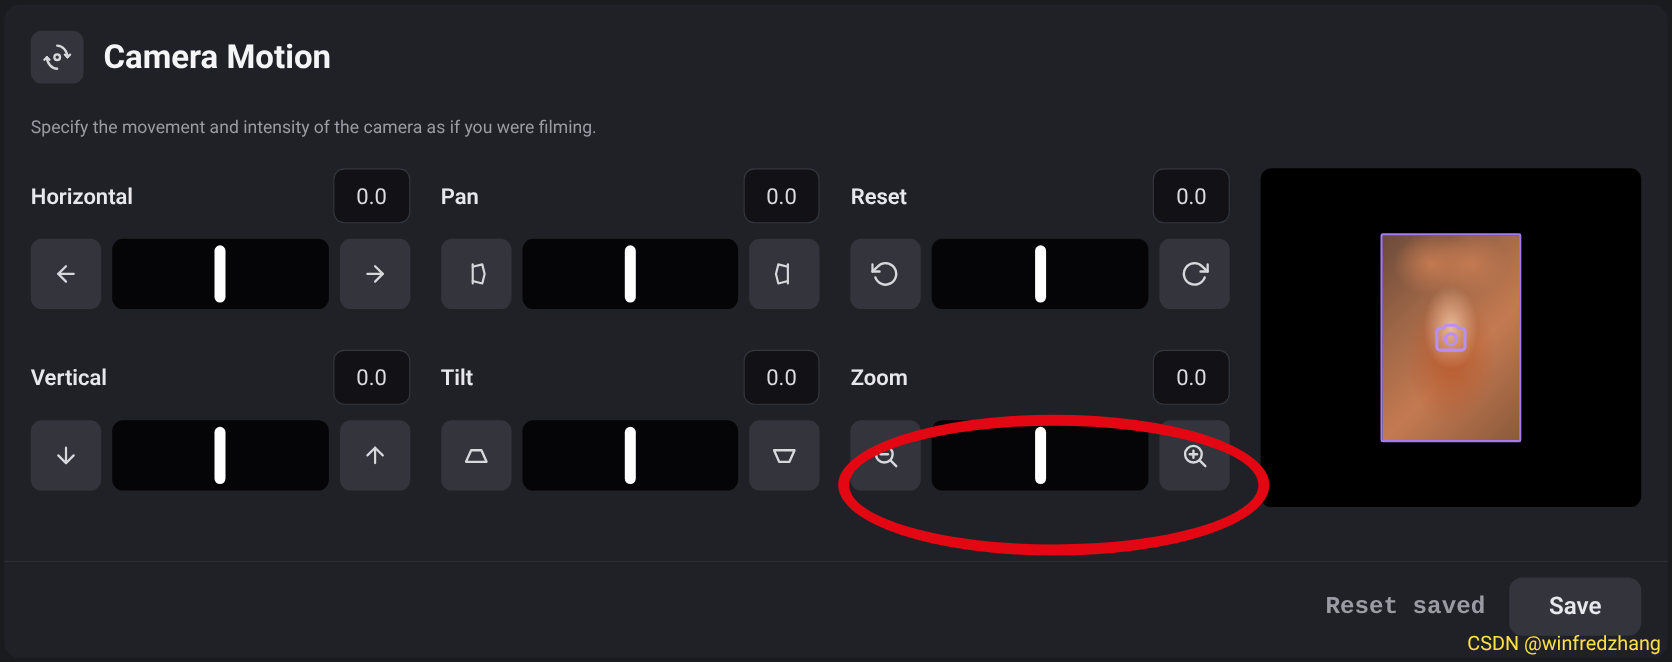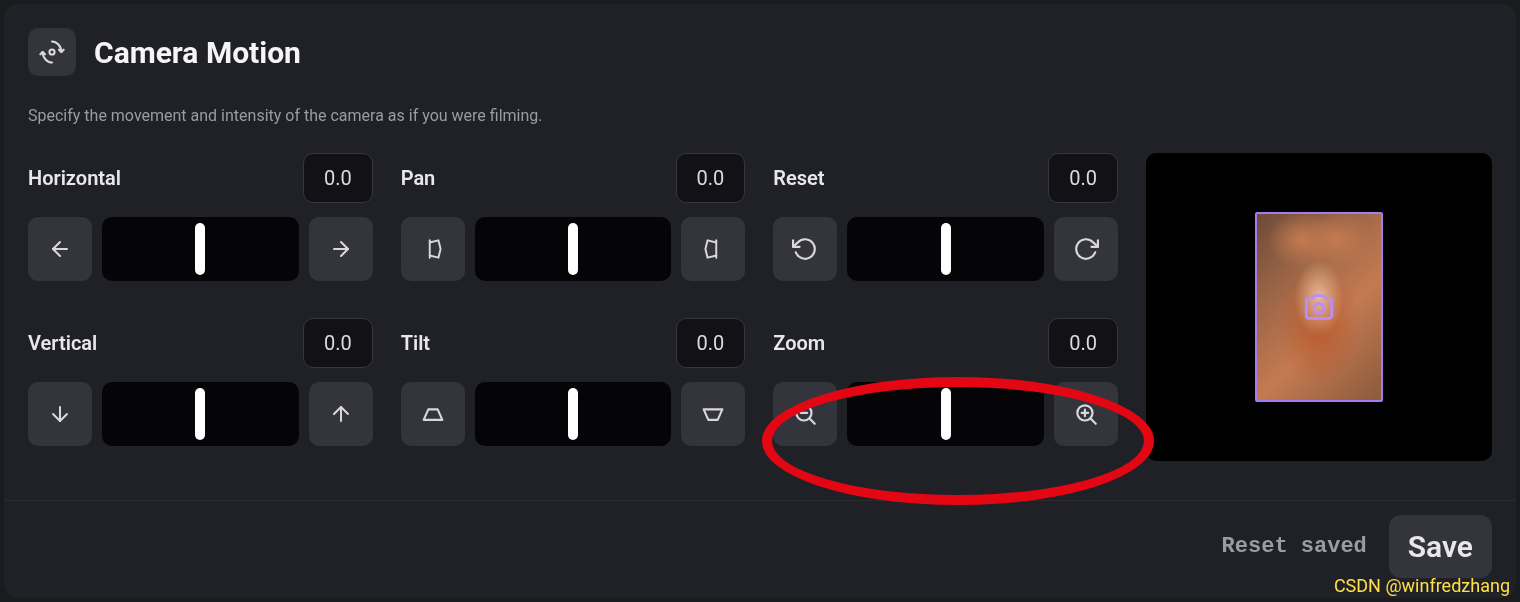--- a/index.html
+++ b/index.html
@@ -162,22 +162,22 @@
   .reset-link {
     font-size: 22px;
     font-weight: 600;
     color: #9a9ba3;
     cursor: pointer;
     font-family: Liberation Mono, monospace;
   }
   .save-btn {
     background: #34353c;
     border-radius: 12px;
-    padding: 14px 19px;
-    font-size: 30px;
+    padding: 14px 36px;
+    font-size: 22px;
     font-weight: 600;
     color: #e8e8ec;
     cursor: pointer;
   }
   .watermark {
     position: absolute;
     right: 6px;
     bottom: 2px;
     font-size: 18px;
     color: #fde047;

